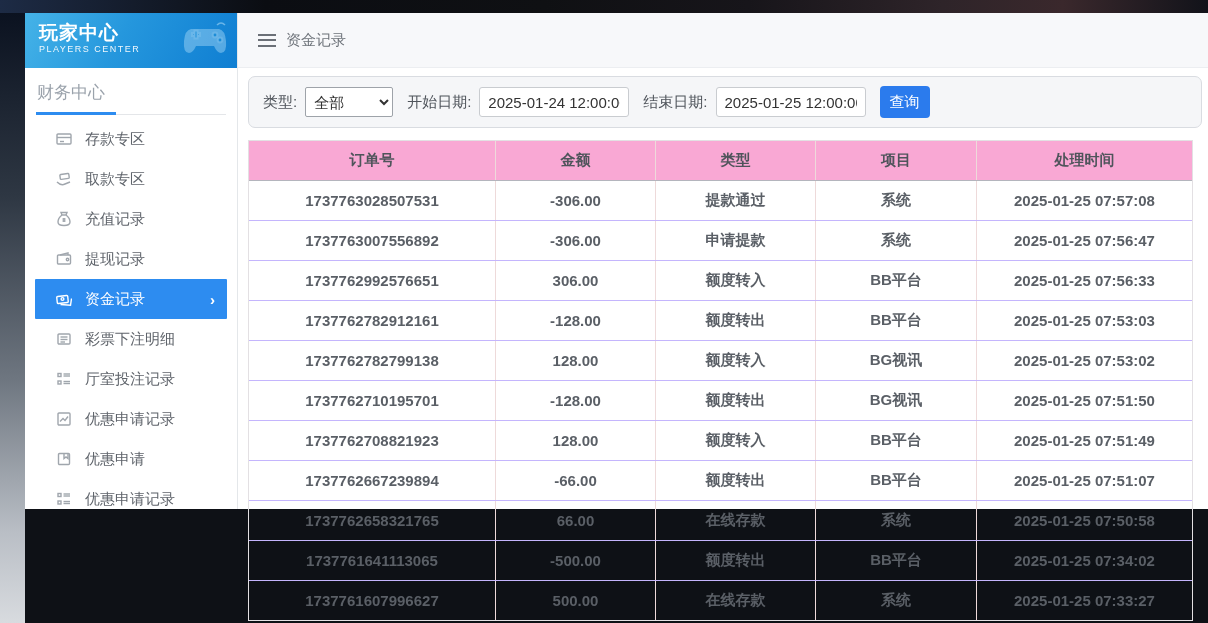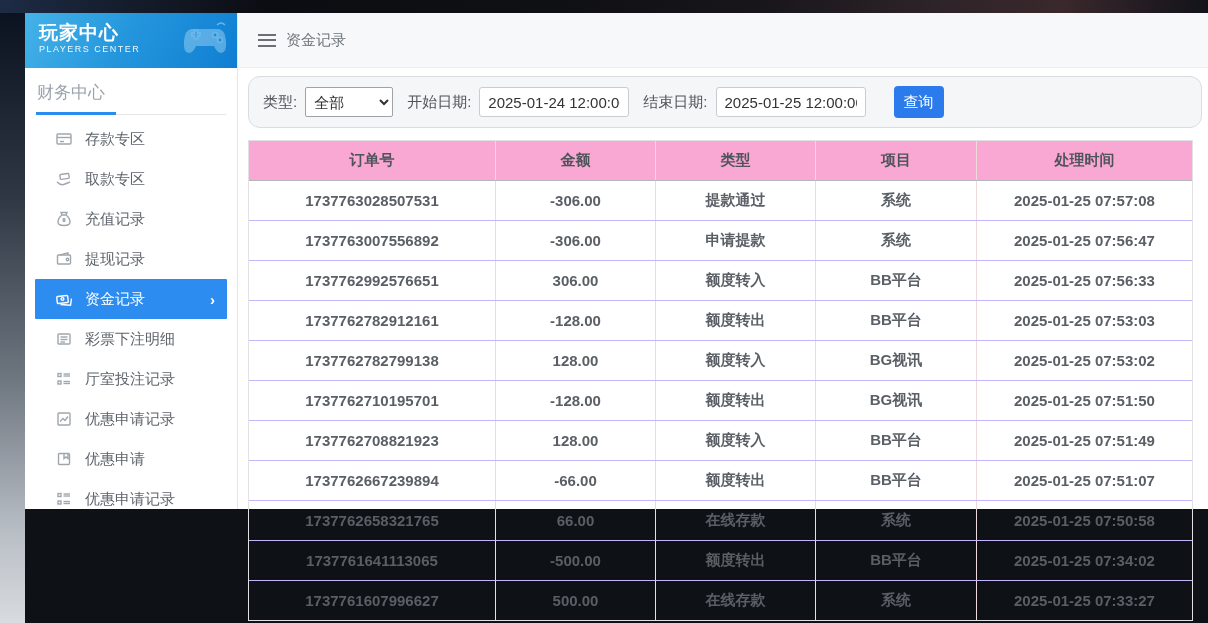--- a/index.html
+++ b/index.html
@@ -33,29 +33,29 @@
   .item.active .chev { position:absolute; right:12px; font-size:15px; font-weight:bold; color:#fff; }
 
   
   .main { flex:1; display:flex; flex-direction:column; background:#fff; }
   .topbar { height:55px; background:#f7f8fa; border-bottom:1px solid #eceef1; display:flex; align-items:center; padding-left:20px; flex:none; }
   .hamburger { width:18px; height:13px; display:flex; flex-direction:column; justify-content:space-between; cursor:pointer; }
   .hamburger i { display:block; height:2px; background:#6b7077; }
   .crumb { margin-left:10px; color:#6e737a; font-size:15px; }
 
   .content { padding:8px 0 0 10px; }
-  .filter-panel { width:954px; height:52px; background:#f5f6f8; border:1px solid #d9dce1; border-radius:12px;
+  .filter-panel { width:954px; height:52px; background:#f5f6f8; border:1px solid #d9dce1; border-radius:7px;
     display:flex; align-items:center; padding-left:14px; }
   .f-label { color:#4f545b; font-size:15px; }
   .type-select { margin-left:8px; width:88px; height:30px; border:1px solid #9ea3a9; border-radius:2px; background:#fff;
     font-size:15px; color:#333; padding:0 4px; font-family:"Liberation Sans","DejaVu Sans",sans-serif; }
   .date-input { margin-left:8px; width:150px; height:30px; border:1px solid #c9ccd0; border-radius:3px; background:#fff;
     font-size:15px; color:#333; padding:0 8px; font-family:"Liberation Sans","DejaVu Sans",sans-serif; }
   .gap { margin-left:14px; }
-  .search-btn { margin-left:28px; width:50px; height:32px; background:#2b7bed; color:#fff; border:none; border-radius:4px;
+  .search-btn { margin-left:14px; width:50px; height:32px; background:#2b7bed; color:#fff; border:none; border-radius:4px;
     font-size:15px; cursor:pointer; font-family:"Liberation Sans","DejaVu Sans",sans-serif; }
 
   .table { width:945px; margin-top:12px; border:1px solid #e3e0e3; }
   .trow { display:flex; }
   .thead { background:#f9a8d4; border-bottom:1px solid #b4b5bd; }
   .cell { height:39px; display:flex; align-items:center; justify-content:center; font-size:15px; color:#5a5f66;font-weight:bold; }
   .thead .cell { color:#4f545b; font-weight:bold; height:39px; }
   .cell + .cell { border-left:1px solid #eedada; }
   .tbody .trow + .trow { border-top:1px solid #c4b5fd;text-align:center; }
   .c0 { width:246px; } .c1 { width:160px; } .c2 { width:160px; } .c3 { width:161px; } .c4 { width:216px; }

